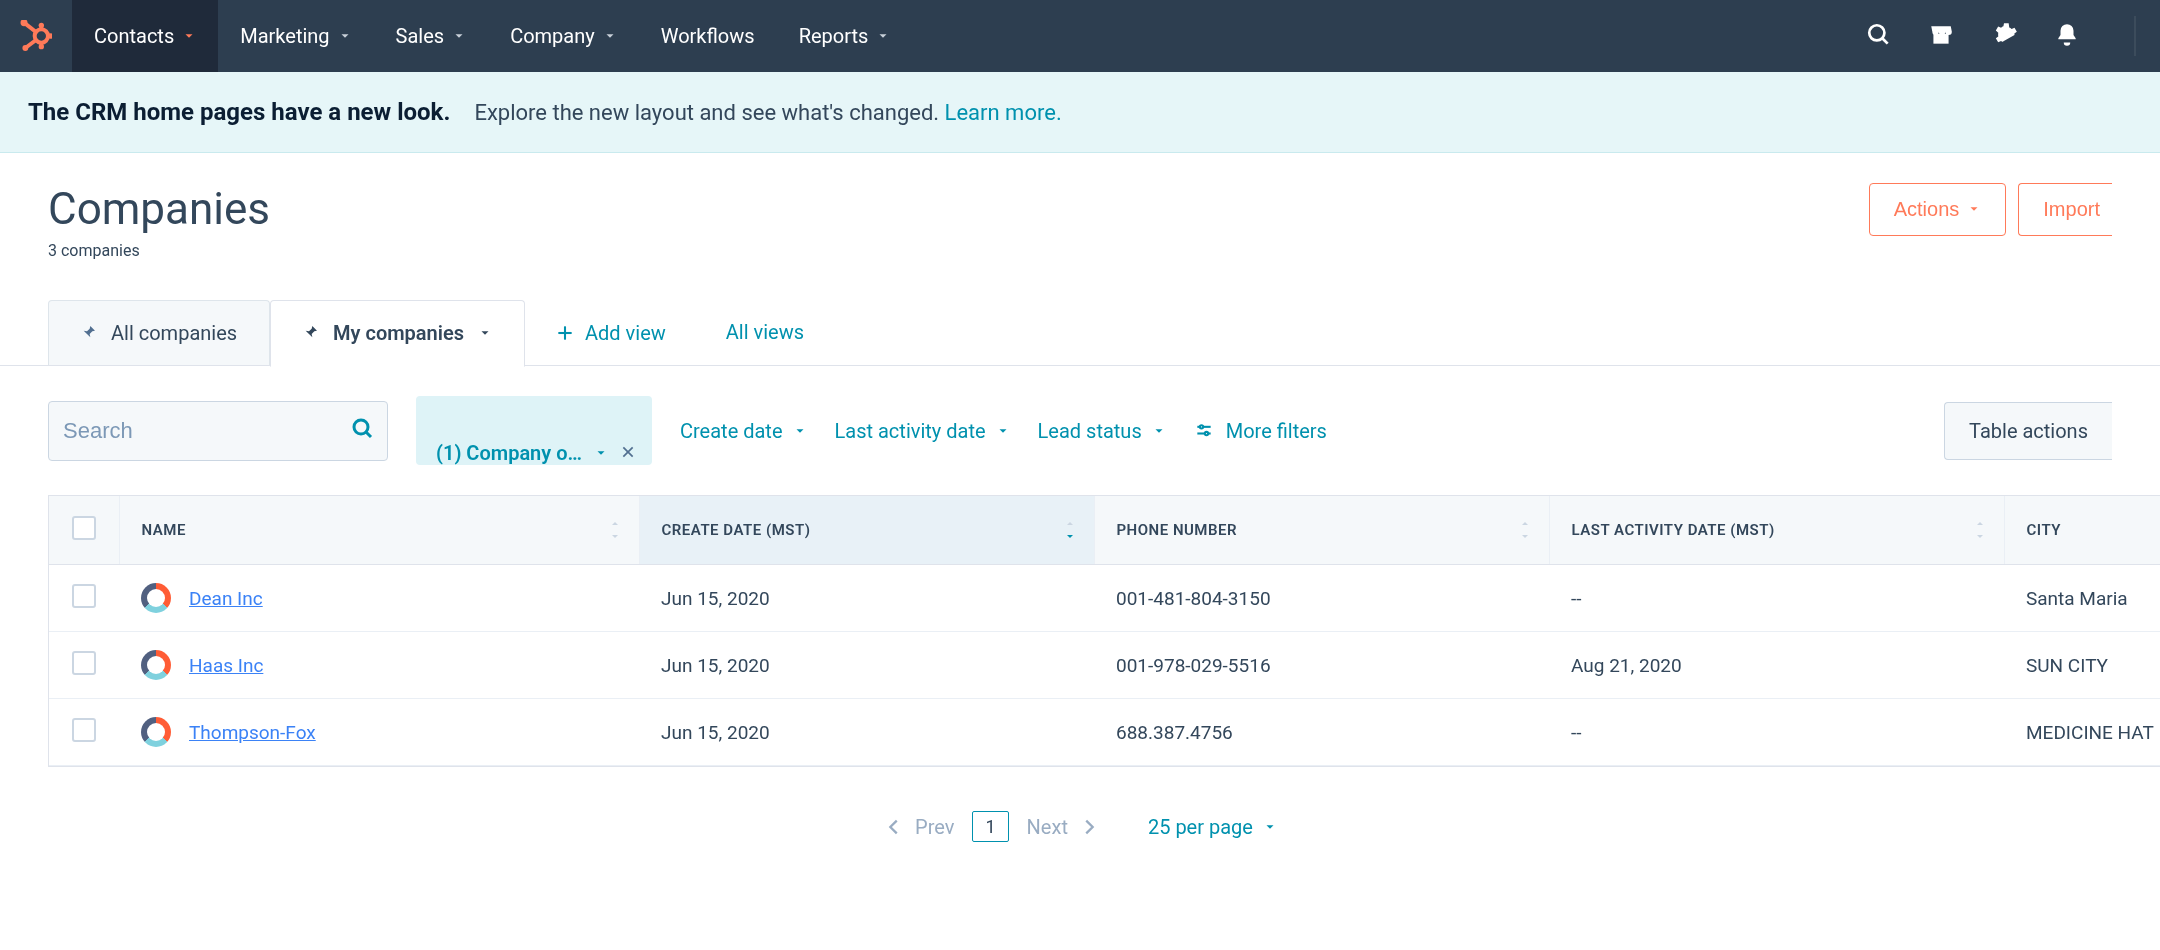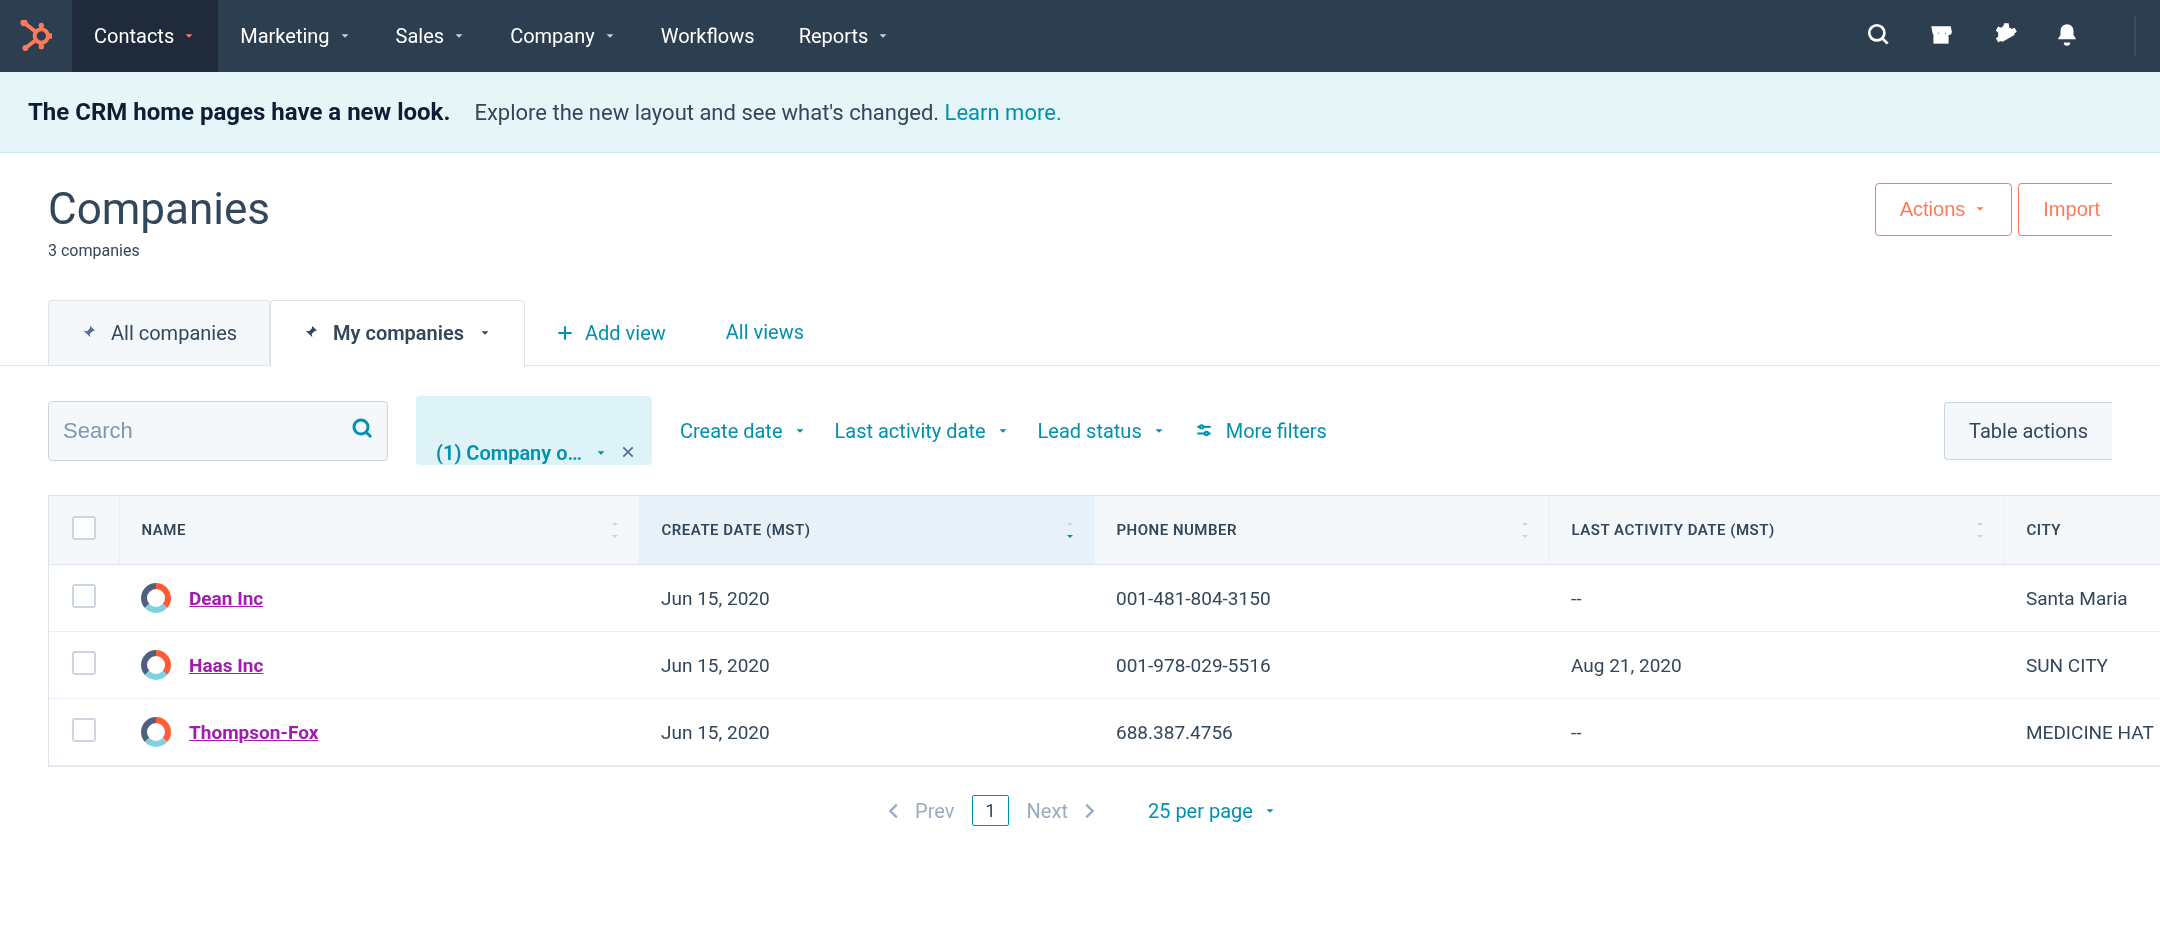--- a/index.html
+++ b/index.html
@@ -22,21 +22,21 @@
   
   .banner { background:#e6f6f8; border-bottom:1px solid #c9eaee; padding:26px 28px; display:flex; align-items:center; flex-wrap:wrap; gap:24px; }
   .banner .headline { font-weight:700; color:#0b1e33; font-size:24px; }
   .banner .subtext { color:#33475b; font-size:22px; }
   .banner a { color:#0091ae; text-decoration:none; font-size:22px; }
 
   
   .page-head { padding:30px 48px 12px 48px; display:flex; align-items:flex-start; }
   .page-title { font-size:44px; font-weight:400; color:#33475b; }
   .page-count { font-size:16px; color:#33475b; margin-top:6px; }
-  .page-actions { margin-left:auto; display:flex; gap:6px; }
+  .page-actions { margin-left:auto; display:flex; gap:12px; }
   .btn-outline { border:1.6px solid #ff7a59; color:#ff7a59; background:#fff; padding:14px 24px; border-radius:4px; font-size:20px; cursor:pointer; display:flex; align-items:center; gap:8px; }
   .btn-outline .caret svg { color:#ff7a59; }
 
   
   .tabs-row { display:flex; align-items:stretch; border-bottom:1.5px solid #dfe3eb; padding-left:48px; margin-top:28px; }
   .tab { display:flex; align-items:center; gap:14px; padding:20px 32px; font-size:20px; color:#33475b; border:1.5px solid transparent; border-bottom:none; cursor:pointer; background:transparent; position:relative; }
   .tab.view-tab { border-top-left-radius:4px; border-top-right-radius:4px; }
   .tab.inactive { background:#f5f8fa; border:1.5px solid #dee5eb; border-bottom:none; border-top-left-radius:4px; border-top-right-radius:4px; }
   .tab.active { background:#fff; border:1.5px solid #dfe3eb; border-bottom:1.5px solid #fff; margin-bottom:-1.5px; font-weight:600; border-top-left-radius:4px; border-top-right-radius:4px; }
   .pin { color:#516f90; }
@@ -68,25 +68,25 @@
   th.sortable { position:relative; }
   .sort-indicator { position:absolute; right:18px; top:50%; transform:translateY(-50%); display:flex; flex-direction:column; gap:0px; }
   .sort-indicator svg { width:12px; height:12px; }
   .checkbox-cell { width:70px; text-align:center; }
   .checkbox { width:24px; height:24px; border:2px solid #cbd6e2; border-radius:3px; display:inline-block; background:#fff; }
   td { padding:18px 22px; font-size:19px; color:#33475b; border-bottom:1.5px solid #eaeff5; white-space:nowrap; overflow:hidden; text-overflow:ellipsis; }
   .name-cell { display:flex; align-items:center; gap:18px; }
   .company-avatar { width:30px; height:30px; border-radius:50%; background:conic-gradient(#ff5c35 0deg 130deg, #7fd1de 130deg 230deg, #516080 230deg 360deg); position:relative; flex:none; }
   .company-avatar::after{ content:''; position:absolute; inset:6px; background:#fff; border-radius:50%; }
   .company-avatar::before{ content:''; position:absolute; left:14px; top:6px; width:3px; height:3px; background:#33475b; z-index:2; border-radius:50%; display:none; }
-  .company-link { color:#a21caf; font-weight:700; }
+  .company-link { color:#3b82f6; font-weight:400; }
   col.c-check{width:70px;} col.c-name{width:520px;} col.c-create{width:455px;} col.c-phone{width:455px;} col.c-last{width:455px;} col.c-city{width:360px;}
 
   
-  .pagination-row { display:flex; align-items:center; justify-content:center; padding:28px 0; gap:48px; position:relative; }
+  .pagination-row { display:flex; align-items:center; justify-content:center; padding:44px 0; gap:48px; position:relative; }
   .pager { display:flex; align-items:center; gap:18px; color:#99acc2; font-size:20px; }
   .pager .pnum { border:1.6px solid #0091ae; color:#33475b; padding:4px 12px; border-radius:2px; font-size:18px; }
   .pager svg { width:22px; height:22px; }
   .per-page { color:#0091ae; font-size:20px; display:flex; align-items:center; gap:10px; cursor:pointer; }
   .per-page .caret svg{ color:#0091ae; }
 
   .caret svg { width:14px; height:14px; }
 </style>
 </head>
 <body>

